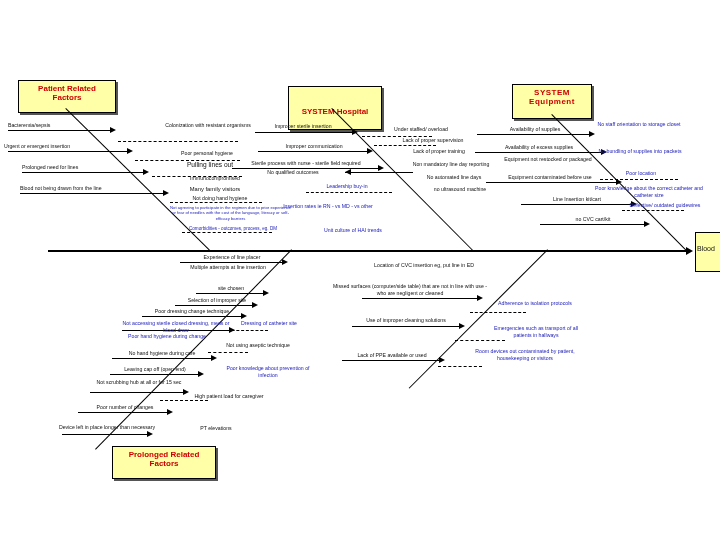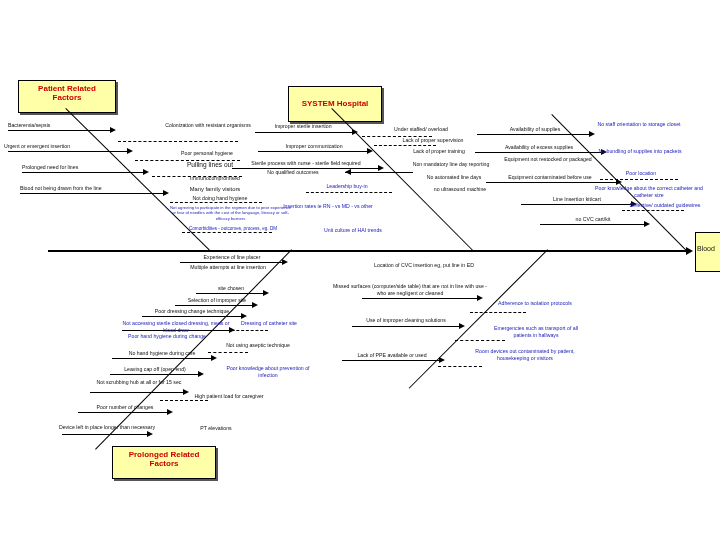--- a/index.html
+++ b/index.html
@@ -77,21 +77,21 @@
   <div class="lbl c med" style="left:162px;top:186px;width:106px;">Many family visitors</div>
 
   <div class="sub dash" style="left:170px;top:202px;width:92px;"></div>
   <div class="lbl c" style="left:170px;top:195px;width:100px;">Not doing hand hygiene</div>
 
   <div class="lbl c blue" style="left:168px;top:205px;width:125px;font-size:4.2px;">Not agreeing to participate in the regimen due to prior experience or fear of needles with the cost of the language, literacy or self-efficacy barriers</div>
 
   <div class="sub dash" style="left:182px;top:232px;width:90px;"></div>
   <div class="lbl c blue" style="left:168px;top:226px;width:130px;font-size:4.6px;">Comorbidities - outcomes, process, eg. DM</div>
 
-  <div class="cat-box" style="left:288px;top:86px;width:92px;height:22px;font-size:8px;padding-top:12px;">
+  <div class="cat-box" style="left:288px;top:86px;width:92px;height:22px;font-size:8px;padding-top:20px;">
     <span>SYSTEM Hospital</span>
   </div>
   <div class="bone thick" style="left:332px;top:108px;width:200px;transform:rotate(45.2deg);"></div>
 
   <div class="sub" style="left:255px;top:132px;width:100px;"></div>
   <div class="subarrow" style="left:352px;top:129px;"></div>
   <div class="lbl c" style="left:250px;top:123px;width:106px;">Improper sterile insertion</div>
 
   <div class="sub" style="left:258px;top:151px;width:112px;"></div>
   <div class="subarrow" style="left:367px;top:148px;"></div>
@@ -116,20 +116,24 @@
 
   <div class="lbl c" style="left:386px;top:148px;width:106px;">Lack of proper training</div>
   <div class="lbl c" style="left:392px;top:161px;width:118px;">Non mandatory line day reporting</div>
 
   <div class="sub" style="left:345px;top:172px;width:68px;"></div>
   <div class="subarrow rev" style="left:345px;top:169px;"></div>
   <div class="lbl c" style="left:404px;top:174px;width:100px;">No automated line days</div>
 
   <div class="lbl c" style="left:412px;top:186px;width:96px;">no ultrasound machine</div>
 
+  <div class="cat-box" style="left:512px;top:84px;width:78px;height:30px;font-size:8px;padding-top:3px;letter-spacing:0.5px;">
+    <span>SYSTEM</span>
+    <span>Equipment</span>
+  </div>
   <div class="bone thick" style="left:552px;top:114px;width:192px;transform:rotate(45.3deg);"></div>
 
   <div class="sub" style="left:477px;top:134px;width:115px;"></div>
   <div class="subarrow" style="left:589px;top:131px;"></div>
   <div class="lbl c" style="left:476px;top:126px;width:118px;">Availability of supplies</div>
 
   <div class="sub" style="left:475px;top:152px;width:129px;"></div>
   <div class="subarrow" style="left:601px;top:149px;"></div>
   <div class="lbl c" style="left:472px;top:144px;width:134px;">Availability of excess supplies</div>
 

